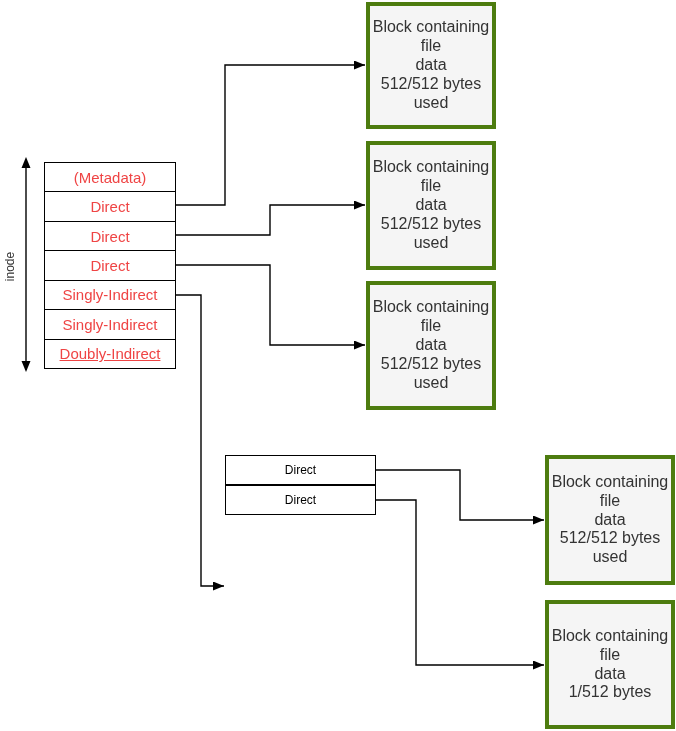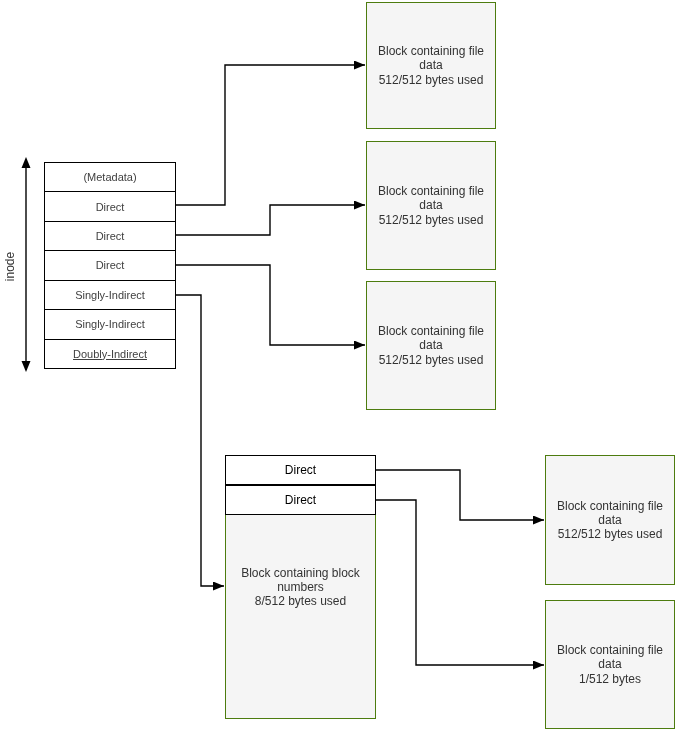--- a/index.html
+++ b/index.html
@@ -49,33 +49,33 @@
     display: flex;
     flex-direction: column;
   }
   .inode-row {
     flex: 1;
     box-sizing: border-box;
     border-bottom: 1.5px solid #000000;
     display: flex;
     align-items: center;
     justify-content: center;
-    font-size: 11px;
-    color: #404040;
+    font-size: 15px;
+    color: #ef4444;
     background: #ffffff;
   }
   .inode-row:last-child { border-bottom: none; text-decoration: underline; }
 
   .block {
     position: absolute;
     box-sizing: border-box;
     background: #f5f5f5;
-    border: 1px solid #4d7c0f;
+    border: 4px solid #4d7c0f;
     color: #333333;
-    font-size: 12px;
+    font-size: 16px;
     line-height: 1.18;
     display: flex;
     align-items: center;
     justify-content: center;
     text-align: center;
     white-space: pre-line;
     padding: 2px;
   }
   .block-top-1   { left: 366px; top: 2px;   width: 130px; height: 127px; }
   .block-top-2   { left: 366px; top: 141px; width: 130px; height: 129px; }
@@ -144,23 +144,20 @@
   <div class="block block-top-1">Block containing file
 data
 512/512 bytes used</div>
   <div class="block block-top-2">Block containing file
 data
 512/512 bytes used</div>
   <div class="block block-top-3">Block containing file
 data
 512/512 bytes used</div>
 
-  <div class="block block-indirect">Block containing block
-numbers
-8/512 bytes used</div>
   <div class="indirect-row indirect-row-1">Direct</div>
   <div class="indirect-row indirect-row-2">Direct</div>
 
   <div class="block block-right-1">Block containing file
 data
 512/512 bytes used</div>
   <div class="block block-right-2">Block containing file
 data
 1/512 bytes</div>
 

